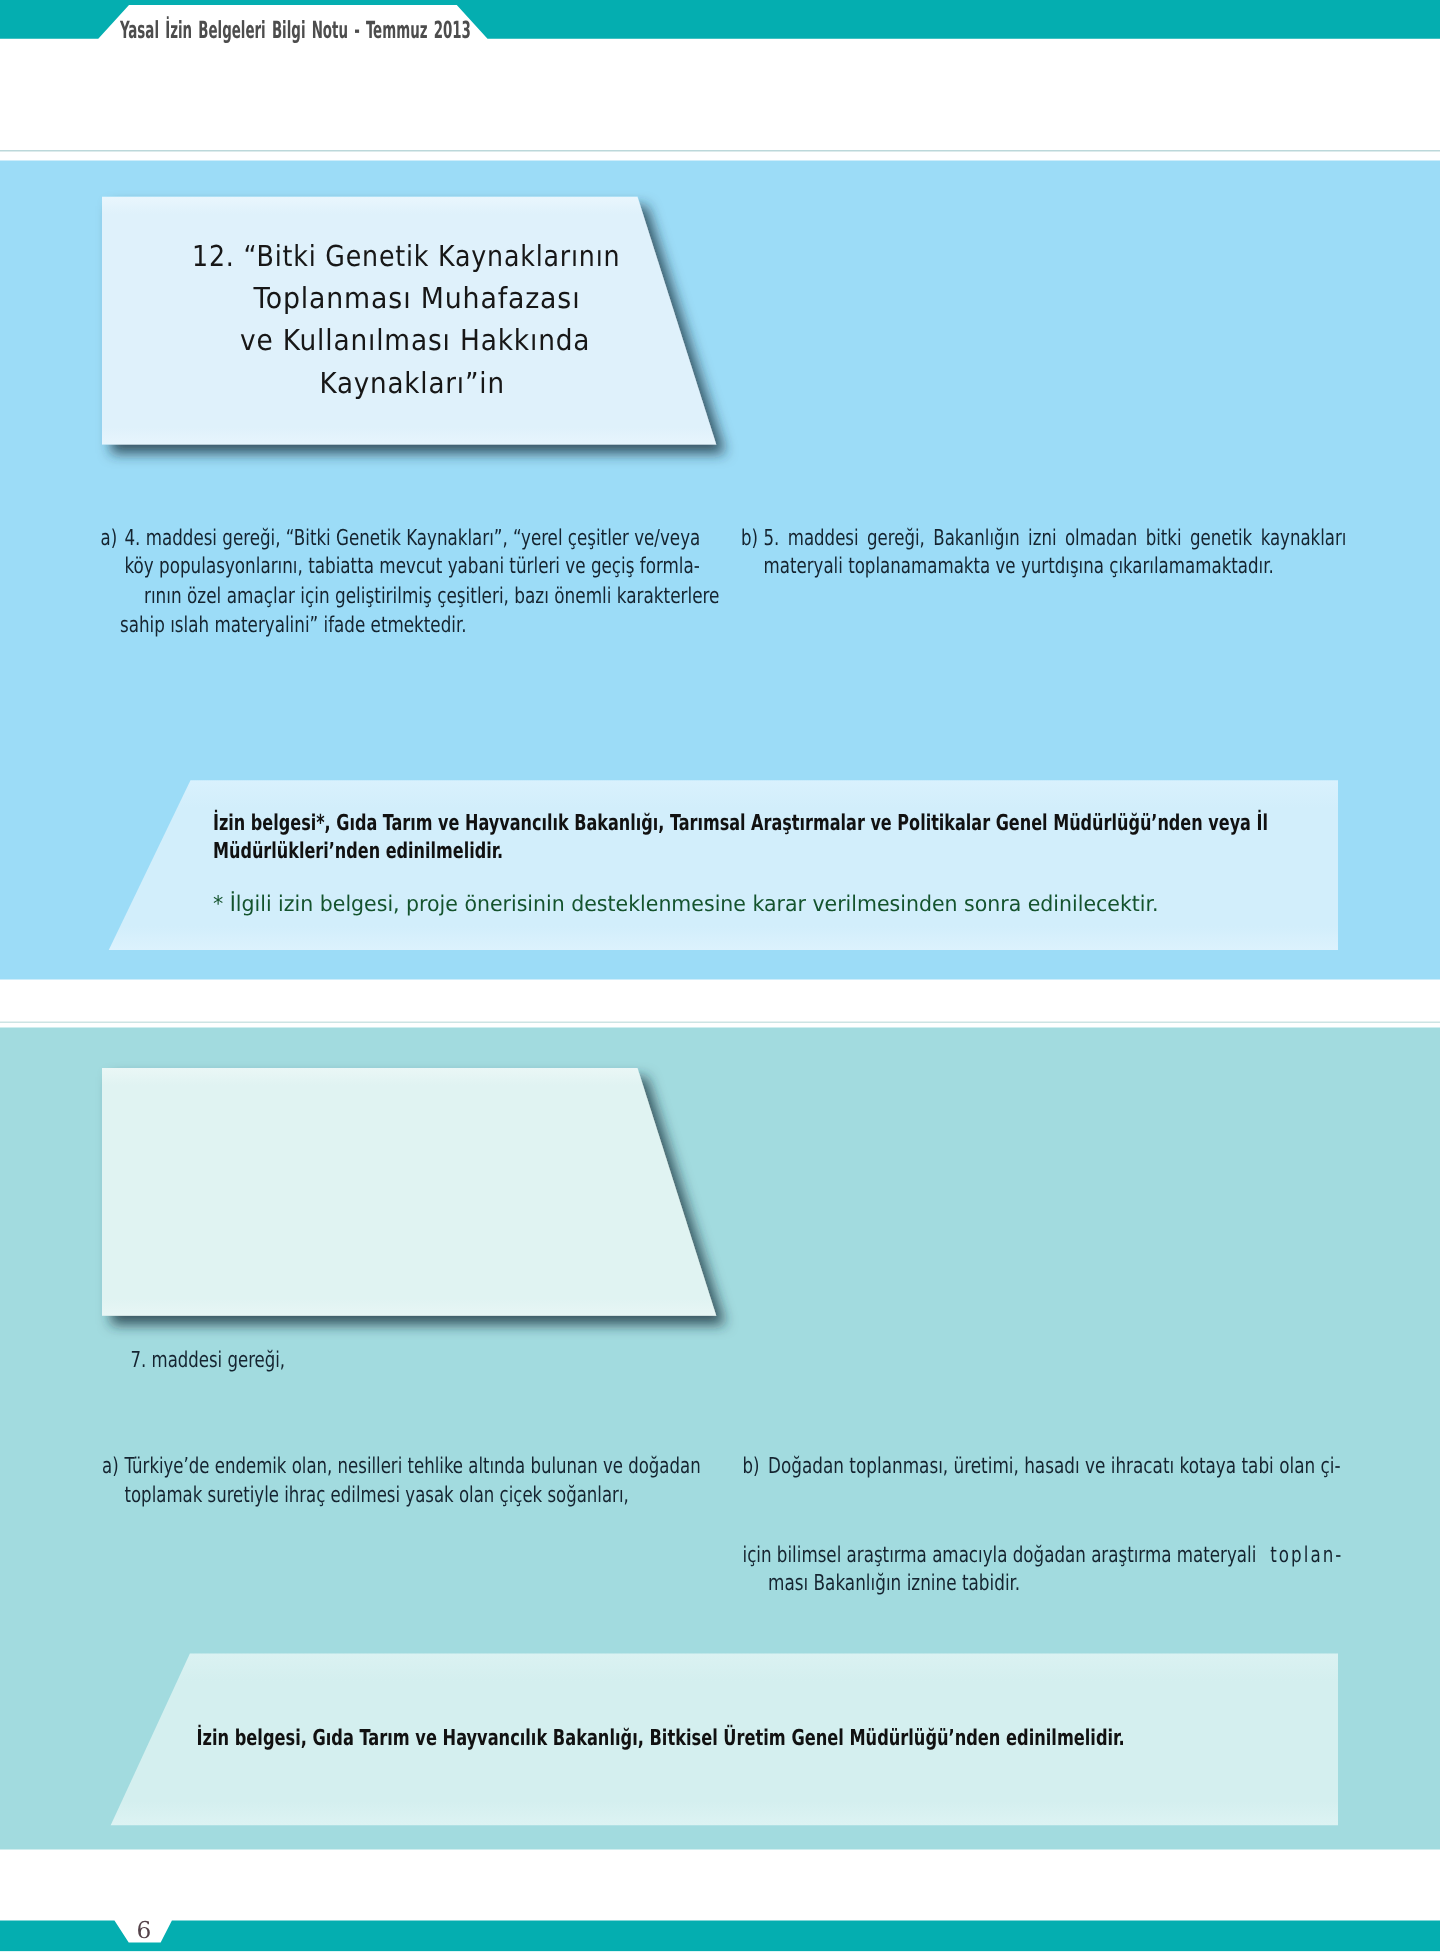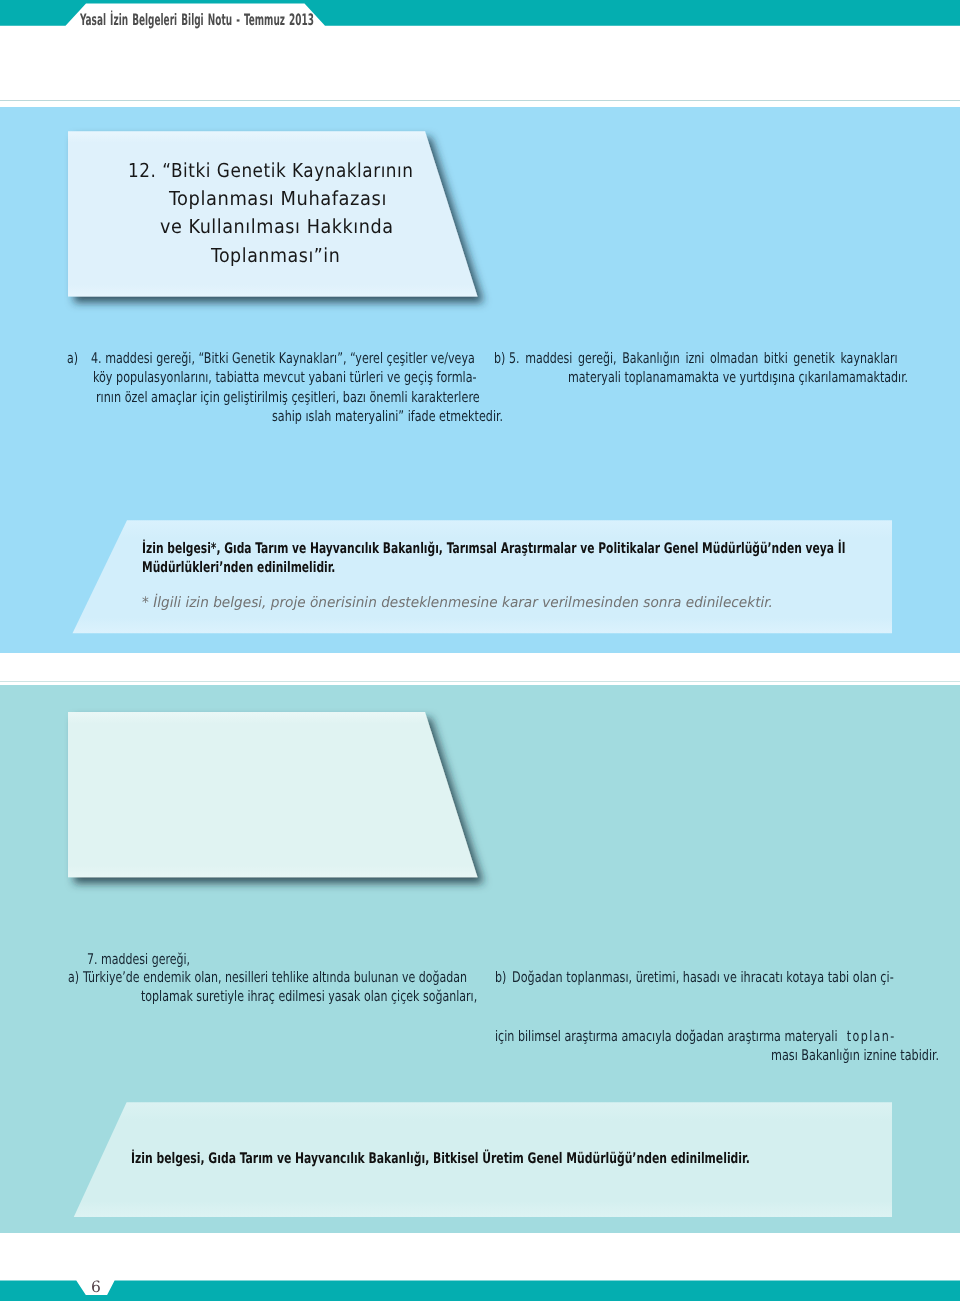--- a/index.html
+++ b/index.html
@@ -24,34 +24,34 @@
   .ttl{opacity:0.999;position:absolute;white-space:nowrap;color:#171717;
        font-family:"DejaVu Sans Condensed","DejaVu Sans",sans-serif;
        font-size:19.3px;letter-spacing:0.55px;}
   .ttl>div{white-space:nowrap;height:28.2px;}
   .ttl>div>span{display:inline-block;transform-origin:left top;white-space:nowrap;}
 
   
   .txt{opacity:0.999;position:absolute;color:#152430;white-space:nowrap;
        font-family:"DejaVu Sans Condensed","DejaVu Sans",sans-serif;
        font-size:14.6px;}
-  .txt>div{white-space:nowrap;height:19.3px;text-align:right;}
+  .txt>div{white-space:nowrap;height:19.3px;}
   .txt>div>span{display:inline-block;transform-origin:left top;white-space:nowrap;}
   .mk{position:absolute;left:0;top:0;transform-origin:left top;
       display:inline-block;transform:scaleX(0.84);}
 
   .note{opacity:0.999;position:absolute;color:#111;white-space:nowrap;
        font-family:"DejaVu Sans Condensed","DejaVu Sans",sans-serif;
        font-size:14.6px;font-weight:bold;}
   .note>div{white-space:nowrap;height:19.5px;}
   .note>div>span{display:inline-block;transform-origin:left top;white-space:nowrap;}
 
-  .noteit{opacity:0.999;position:absolute;color:#737373;white-space:nowrap;
+  .noteit{opacity:0.999;position:absolute;color:#14532d;white-space:nowrap;
        font-family:"DejaVu Sans Condensed","DejaVu Sans",sans-serif;
-       font-size:14.4px;font-style:italic;}
+       font-size:14.4px;}
   .noteit>span{display:inline-block;transform-origin:left top;white-space:nowrap;}
 
   
   .pageno{position:absolute;text-align:center;
      font-family:"DejaVu Serif",serif;color:#55434a;opacity:0.999;}
 </style>
 </head>
 <body>
 
 <div class="page">
@@ -76,29 +76,29 @@
         <stop offset="0.93" stop-color="#dff1fb"></stop>
           <stop offset="1" stop-color="#e7f5fd"></stop>
       </linearGradient>
     </defs>
     <path d="M16,13.2 H373 L425.5,178.4 H16 Z" fill="url(#cg1)" filter="url(#sh1)"></path>
   </svg>
   <div class="ttl" style="left:128px;top:159px;text-align:center;">
     <div><span style="transform:scaleX(0.9721)">12. “Bitki Genetik Kaynaklarının</span></div>
     <div><span style="transform:scaleX(1.0294)">Toplanması Muhafazası</span></div>
     <div><span style="transform:scaleX(1.0151)">ve Kullanılması Hakkında</span></div>
-    <div><span style="transform:scaleX(1.0049)">Toplanması”in</span></div>
+    <div><span style="transform:scaleX(1.0049)">Kaynakları”in</span></div>
   </div>
 
   <div class="txt" style="left:67px;top:350.1px;">
     <span class="mk">a)</span>
     <div style="margin-left:16.3px;"><span style="transform:scaleX(0.8475)">4. maddesi gereği, “Bitki Genetik Kaynakları”, “yerel çeşitler ve/veya</span></div>
     <div style="margin-left:16.3px;"><span style="transform:scaleX(0.8515)">köy populasyonlarını, tabiatta mevcut yabani türleri ve geçiş formla-</span></div>
     <div style="margin-left:29px;"><span style="transform:scaleX(0.8565)">rının özel amaçlar için geliştirilmiş çeşitleri, bazı önemli karakterlere</span></div>
-    <div style="margin-left:31px;"><span style="transform:scaleX(0.8505)">sahip ıslah materyalini” ifade etmektedir.</span></div>
+    <div style="margin-left:13px;"><span style="transform:scaleX(0.8505)">sahip ıslah materyalini” ifade etmektedir.</span></div>
   </div>
 
   <div class="txt" style="left:494px;top:349.8px;">
     <span class="mk">b)</span>
     <div style="margin-left:15.4px;"><span style="transform:scaleX(0.8425);word-spacing:2.5px">5. maddesi gereği, Bakanlığın izni olmadan bitki genetik kaynakları</span></div>
     <div style="margin-left:15.4px;"><span style="transform:scaleX(0.8455)">materyali toplanamamakta ve yurtdışına çıkarılamamaktadır.</span></div>
   </div>
 
   <svg class="card" style="left:0;top:515px;" width="960" height="130" viewBox="0 0 960 130">
     <defs>
@@ -130,21 +130,21 @@
       <linearGradient id="cg2" x1="0" y1="0" x2="0" y2="1">
         <stop offset="0" stop-color="#eaf7f6"></stop>
           <stop offset="0.07" stop-color="#e0f3f2"></stop>
         <stop offset="0.93" stop-color="#e0f3f2"></stop>
           <stop offset="1" stop-color="#e8f6f5"></stop>
       </linearGradient>
     </defs>
     <path d="M16,13 H373 L425.5,178.2 H16 Z" fill="url(#cg2)" filter="url(#sh2)"></path>
   </svg>
 
-  <div class="txt" style="left:87.1px;top:951px;">
+  <div class="txt" style="left:87.1px;top:898px;">
     <div><span style="transform:scaleX(0.84)">7. maddesi gereği,</span></div>
   </div>
 
   <div class="txt" style="left:68.3px;top:969.2px;">
     <span class="mk">a)</span>
     <div style="margin-left:15px;"><span style="transform:scaleX(0.8405)">Türkiye’de endemik olan, nesilleri tehlike altında bulunan ve doğadan</span></div>
     <div style="margin-left:15px;"><span style="transform:scaleX(0.841)">toplamak suretiyle ihraç edilmesi yasak olan çiçek soğanları,</span></div>
   </div>
 
   <div class="txt" style="left:494.9px;top:969.2px;">

